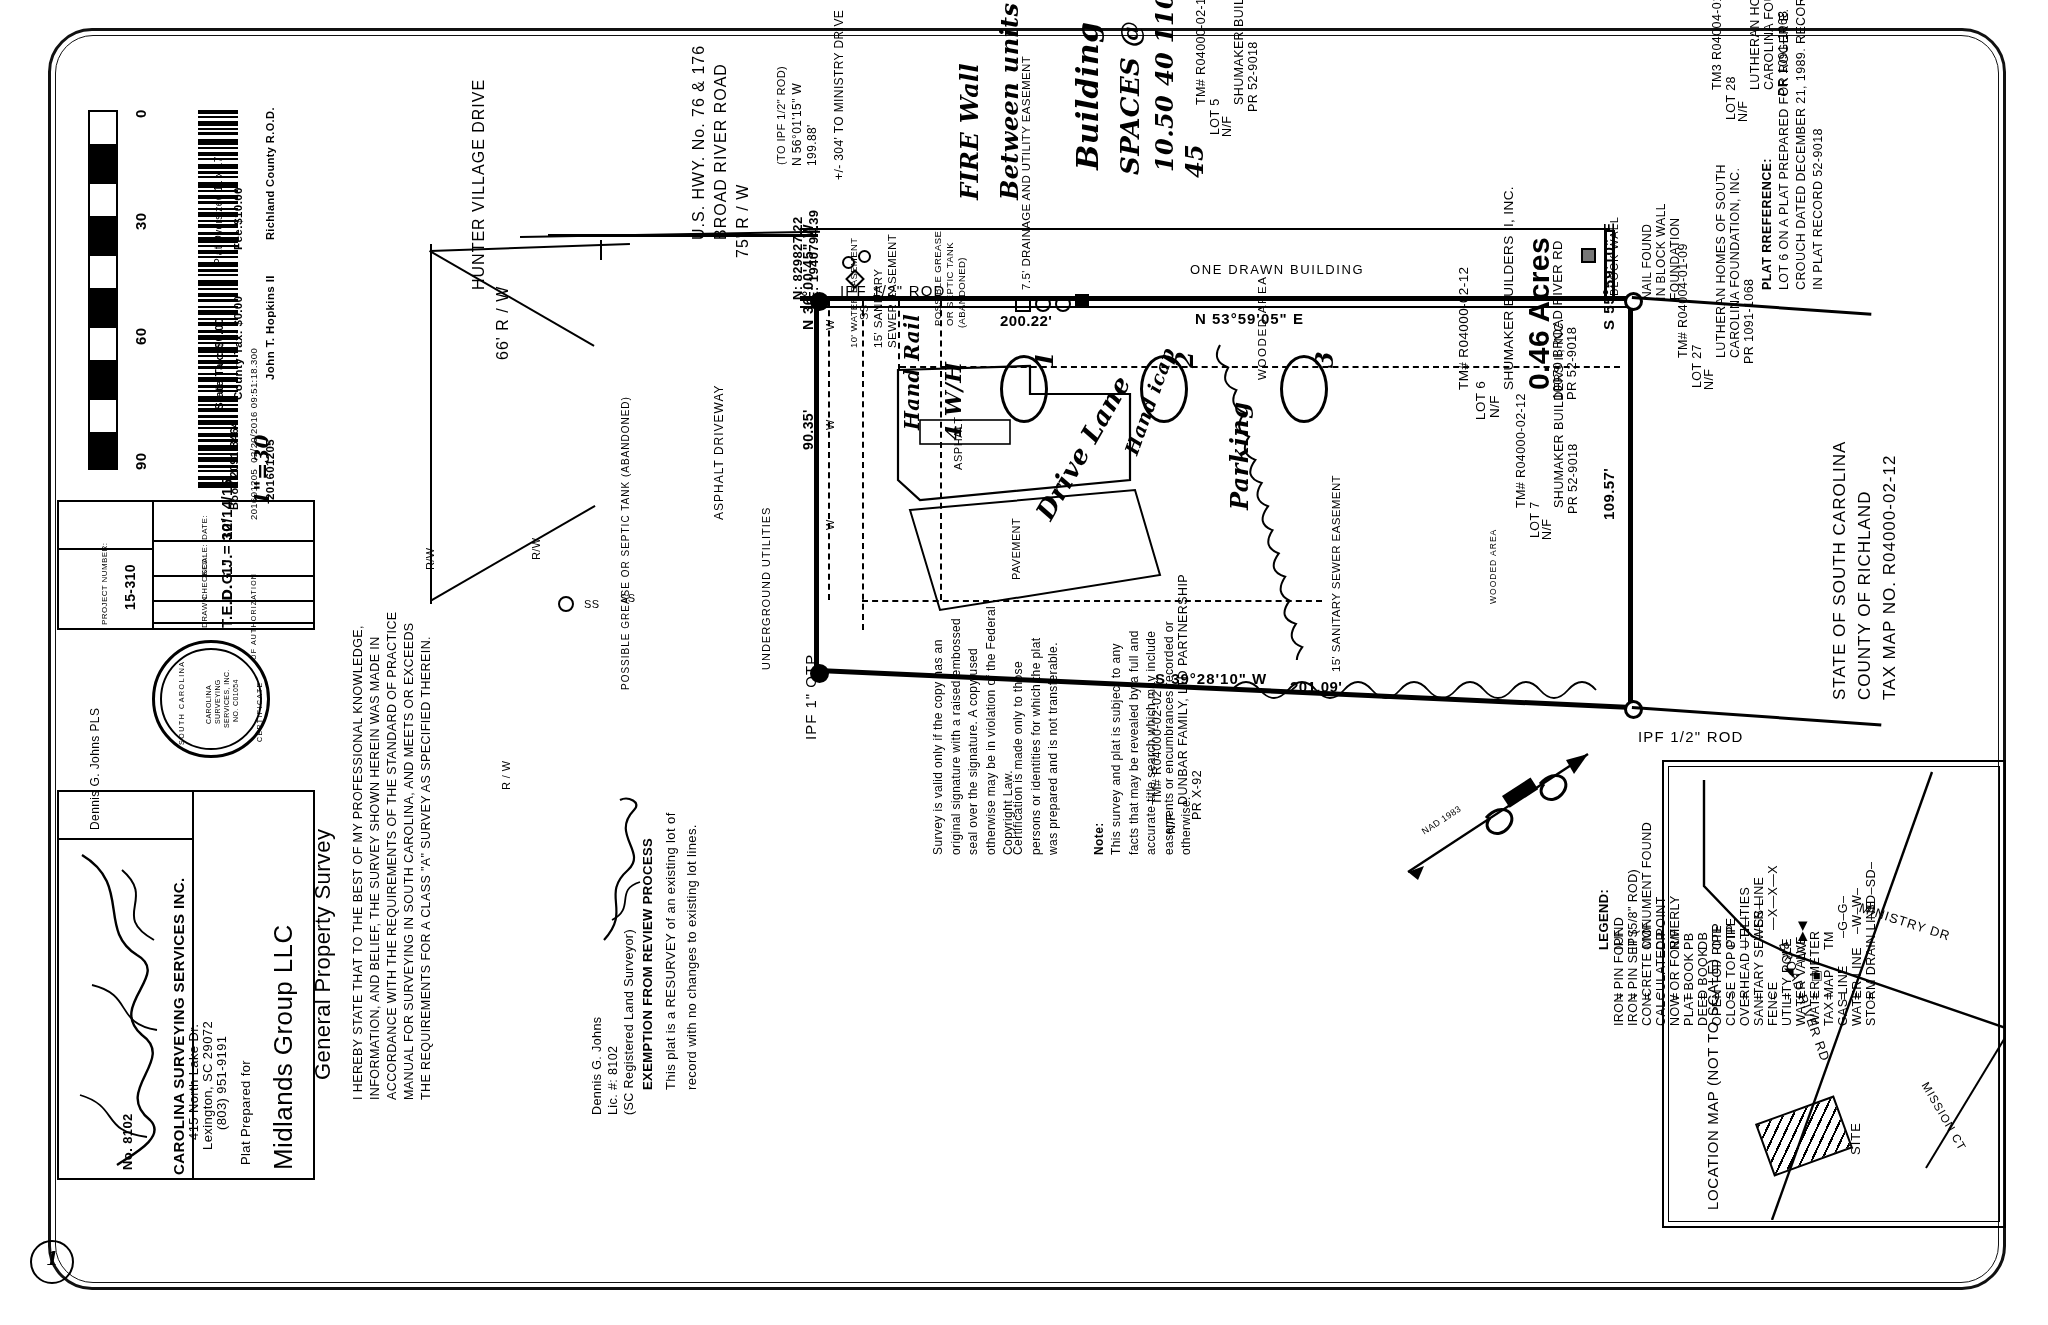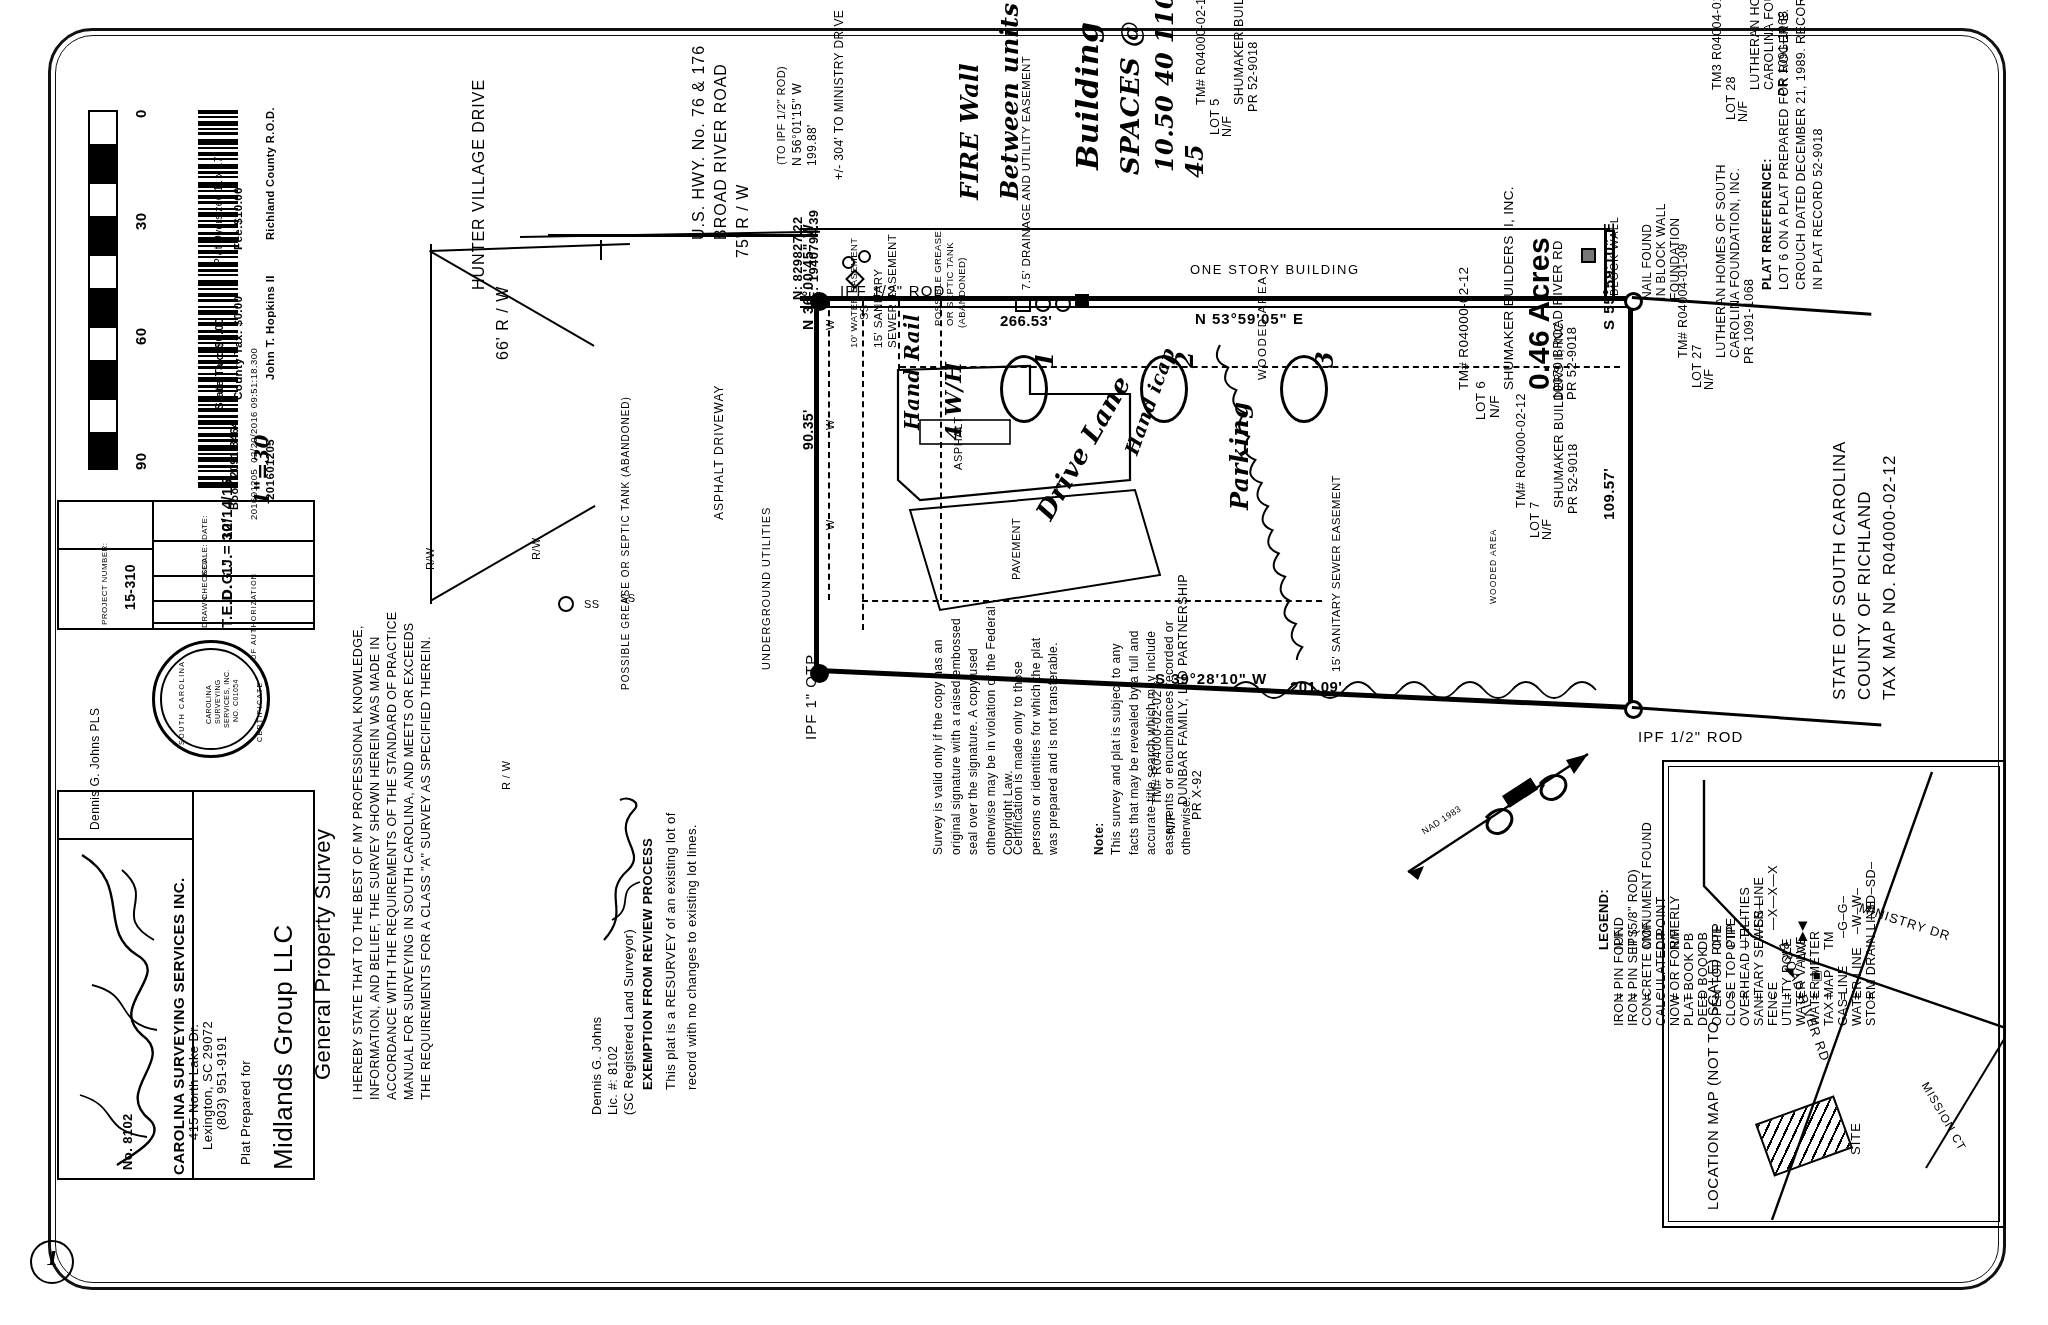--- a/index.html
+++ b/index.html
@@ -267,31 +267,31 @@
     <div class="pl" style="left:1632px;top:706px;width:250px;height:2.5px;transform:rotate(4deg);"></div>
     <div class="ln" style="left:548px;top:234px;width:270px;height:2.5px;"></div>
     <div class="pl" style="left:520px;top:236px;width:300px;height:2px;transform:rotate(-1deg);"></div>
 
     <div class="ln" style="left:1604px;top:230px;width:3px;height:70px;"></div>
     <div class="ln" style="left:1612px;top:230px;width:3px;height:70px;"></div>
     <div class="t rm90" style="left:1608px;top:296px;font-size:11px;letter-spacing:1px;">BLOCK WALL</div>
 
     <div class="thin" style="left:1130px;top:224px;width:500px;height:70px;border-width:0;"></div>
     <div class="ln" style="left:800px;top:228px;width:810px;height:2px;"></div>
-    <div class="t" style="left:1190px;top:262px;font-size:13px;letter-spacing:1.6px;">ONE STORY BUILDING</div>
+    <div class="t" style="left:1190px;top:262px;font-size:13px;letter-spacing:1.6px;">ONE DRAWN BUILDING</div>
 
     <div style="position:absolute;left:1581px;top:248px;width:11px;height:11px;background:#777;border:2px solid #000;"></div>
 
     <div style="position:absolute;left:1015px;top:296px;width:12px;height:12px;border:2px solid #000;"></div>
     <div style="position:absolute;left:1035px;top:296px;width:12px;height:12px;border:2px solid #000;border-radius:50%;"></div>
     <div style="position:absolute;left:1055px;top:296px;width:12px;height:12px;border:2px solid #000;border-radius:50%;"></div>
     <div style="position:absolute;left:1075px;top:294px;width:14px;height:14px;background:#000;"></div>
 
     <div class="t b" style="left:1195px;top:310px;font-size:15px;letter-spacing:1px;">N 53°59'05" E</div>
-    <div class="t b" style="left:1000px;top:312px;font-size:15px;">266.53'</div>
+    <div class="t b" style="left:1000px;top:312px;font-size:15px;">200.22'</div>
 
     <div class="t rm90 b" style="left:1600px;top:330px;font-size:15px;letter-spacing:1px;">S 55°59'10" E</div>
     <div class="t rm90 b" style="left:1600px;top:520px;font-size:15px;">109.57'</div>
 
     <div class="t b" style="left:1155px;top:670px;font-size:15px;letter-spacing:1px;">S 39°28'10" W</div>
     <div class="t b" style="left:1290px;top:678px;font-size:15px;">201.09'</div>
 
     <div class="t rm90 b" style="left:800px;top:330px;font-size:14px;letter-spacing:1px;">N 36°00'45" W</div>
     <div class="t rm90 b" style="left:800px;top:450px;font-size:14px;">90.35'</div>
 

